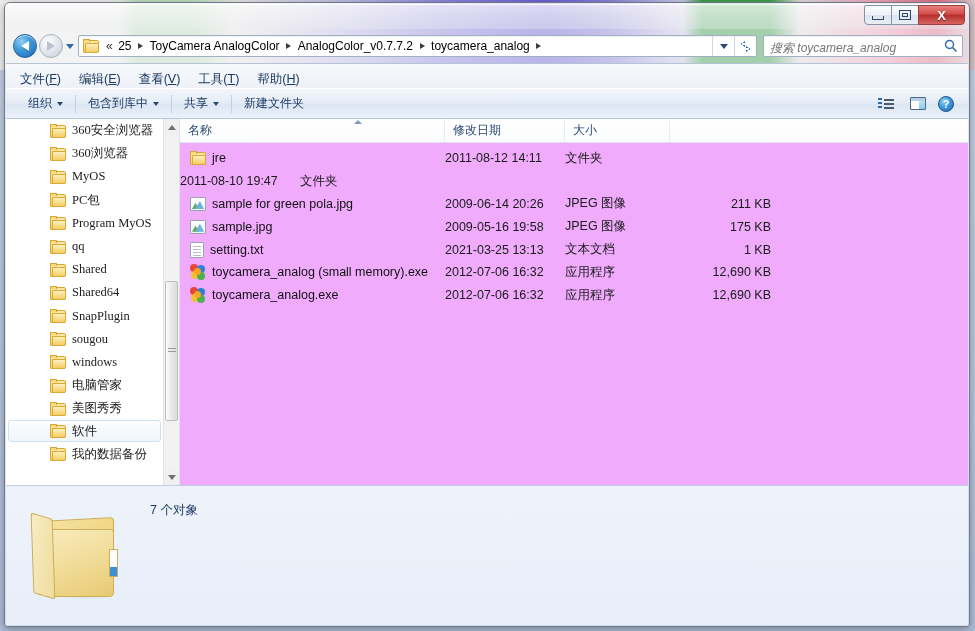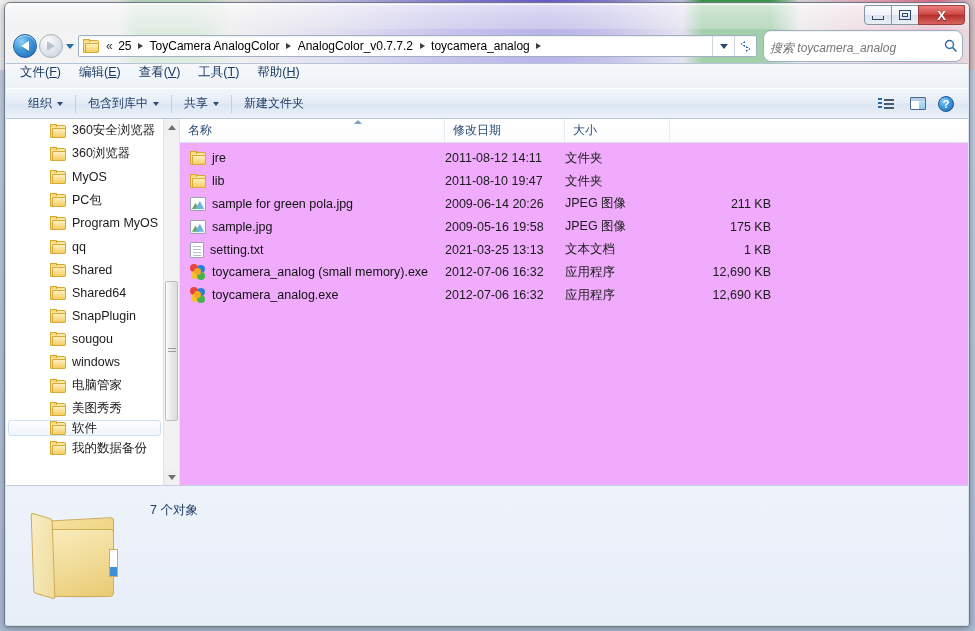--- a/index.html
+++ b/index.html
@@ -180,22 +180,22 @@
   }
   #refreshbtn {
     flex: 0 0 auto; width: 22px; height: 100%;
     display:flex;align-items:center;justify-content:center;
     border-left: 1px solid #cdd7e2;
     color: #1e5fa8; font-size: 13px;
   }
 
   
   #searchbox {
-    flex: 0 0 200px; margin-left: 6px; height: 32px;
-    background: #fff; border: 1px solid #9fb0c4; border-radius: 8px;
+    flex: 0 0 200px; margin-left: 6px; height: 22px;
+    background: #fff; border: 1px solid #9fb0c4; border-radius: 2px;
     display: flex; align-items: center; padding: 4px 4px 0 6px;
     box-shadow: inset 0 1px 1px rgba(0,0,0,0.06);
   }
   #searchinput {
     flex: 1 1 auto; border: none; outline: none;
     font-family: "Liberation Sans", sans-serif;
     font-size: 12px; font-style: italic; color: #7a7a7a;
     background: transparent; min-width: 0;
   }
   #search-icon { flex:0 0 auto; color:#2b6ca8; }
@@ -203,21 +203,21 @@
   
   #client {
     position: absolute; left: 1px; right: 1px; top: 60px; bottom: 1px;
     background: #f0f4fa;
     border-top: 1px solid #b7c4d6;
     display: flex; flex-direction: column;
   }
 
   
   #menubar {
-    height: 24px; display: flex; align-items: flex-start;
+    height: 24px; display: flex; align-items: flex-end;
     padding-left: 14px; gap: 18px;
     background: linear-gradient(180deg,#f6f8fb 0%, #eef2f8 100%);
     flex: 0 0 auto;
   }
   .menuitem { font-size: 12.5px; color: #1b3a63; cursor: default; }
   .menuitem u { text-decoration: underline; }
 
   
   #cmdbar {
     height: 31px; display: flex; align-items: center;
@@ -241,30 +241,30 @@
 
   
   #split { flex: 1 1 auto; display: flex; min-height: 0; }
 
   
   #navpane {
     flex: 0 0 174px; background: #ffffff;
     position: relative; overflow: hidden;
     border-right: 1px solid #dce3ec;
   }
-  #navlist { position:absolute; left:0; top:0; right:16px; bottom:0; overflow:hidden; }
+  #navlist { position:absolute; left:0; top:0; right:16px; bottom:0; overflow:hidden;font-family:Liberation Serif, serif; }
   .navitem {
     height: 23.2px; display: flex; align-items: center;
     padding-left: 44px; gap: 6px; font-size: 12.5px; color: #1b1b1b;
     white-space: nowrap;
   }
   .navitem.hover {
     background: linear-gradient(180deg,#fcfdfe 0%, #eff5fc 100%);
     border: 1px solid #cfe2f5; border-radius: 3px;
-    margin: 0 2px; padding-left: 41px; height: 16px;
+    margin: 0 2px; padding-left: 41px; height: 22px;
   }
   .navitem .lbl { overflow: hidden; }
 
   
   #navscroll {
     position:absolute; right:0; top:0; bottom:0; width:16px;
     background: #f2f2f2; border-left: 1px solid #e3e3e3;
   }
   .sb-arrow {
     height: 16px; width:16px; display:flex; align-items:center; justify-content:center;
@@ -684,28 +684,20 @@
                   <div class="tab"></div>
                   <div class="front"></div>
                 </div>
                 <span>jre</span>
               </div>
               <div class="fdate">2011-08-12 14:11</div>
               <div class="ftype">文件夹</div>
               <div class="fsize"></div>
             </div>
             <div class="frow">
-              <div class="fname">
-                <div class="folder-ico">
-                  <div class="back"></div>
-                  <div class="tab"></div>
-                  <div class="front"></div>
-                </div>
-                <span>lib</span>
-              </div>
               <div class="fdate">2011-08-10 19:47</div>
               <div class="ftype">文件夹</div>
               <div class="fsize"></div>
             </div>
             <div class="frow">
               <div class="fname">
                 <div class="img-ico"></div>
                 <span>sample for green pola.jpg</span>
               </div>
               <div class="fdate">2009-06-14 20:26</div>

